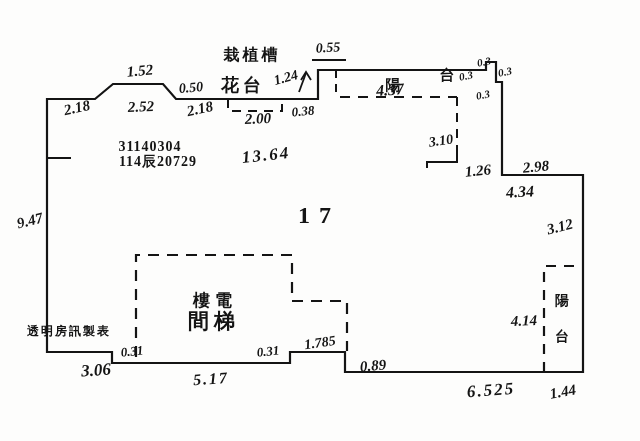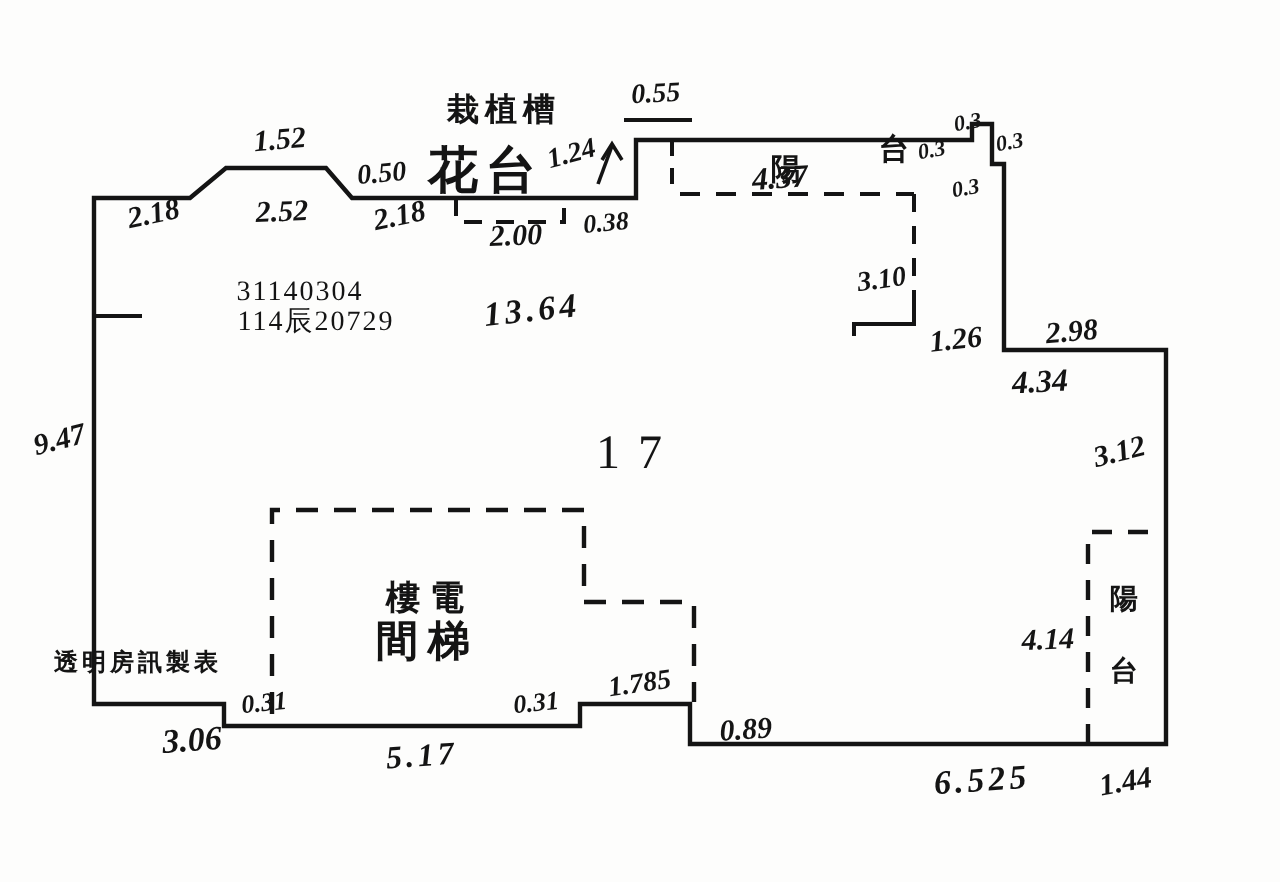--- a/index.html
+++ b/index.html
@@ -7,21 +7,21 @@
     position:relative;width:640px;height:441px;background:#fdfdfc;
     overflow:hidden;font-family:"Liberation Serif",serif;
   }
   #linework{position:absolute;left:0;top:0;}
   .lbl{
     position:absolute;white-space:nowrap;color:#141414;
     transform:translate(-50%,-50%);line-height:1;
   }
   .hw{font-family:"Liberation Serif",serif;font-style:italic;font-weight:bold;}
   .cjk{font-family:"DejaVu Sans",sans-serif;font-weight:bold;font-style:normal;}
-  .printed{font-family:"Liberation Serif",serif;font-weight:normal;font-style:normal;}
+  .printed{font-family:"Liberation Serif",serif;font-weight:bold;font-style:normal;}
 </style>
 </head>
 <body>
 
 <div id="canvas">
 
   <svg id="linework" width="640" height="441" viewBox="0 0 640 441">
 
     <path d="M47,99 L95,99 L113,84 L163,84 L176,99 L318,99 L318,70 L486,70
              L486,62 L496,62 L496,82 L502,82 L502,175 L583,175 L583,372
@@ -50,42 +50,42 @@
 
     <path d="M544,372 L544,266 L583,266" fill="none" stroke="#141414" stroke-width="2.2" stroke-dasharray="10 8"></path>
   </svg>
 
   <div id="labels-layer">
       <span class="lbl hw" style="left: 140px; top: 71px; font-size: 15px; transform: translate(-50%, -50%) rotate(-5deg);">1.52</span>
       <span class="lbl hw" style="left: 141px; top: 107px; font-size: 15px; transform: translate(-50%, -50%) rotate(-2deg);">2.52</span>
       <span class="lbl hw" style="left: 77px; top: 108px; font-size: 15px; transform: translate(-50%, -50%) rotate(-12deg);">2.18</span>
       <span class="lbl hw" style="left: 191px; top: 88px; font-size: 14px; transform: translate(-50%, -50%) rotate(-5deg);">0.50</span>
       <span class="lbl hw" style="left: 200px; top: 109px; font-size: 15px; transform: translate(-50%, -50%) rotate(-12deg);">2.18</span>
-      <span class="lbl cjk" style="left: 243px; top: 85px; font-size: 25px; letter-spacing: 4px; transform: translate(-50%, -50%) rotate(0deg);">花台</span>
+      <span class="lbl cjk" style="left: 243px; top: 85px; font-size: 18px; letter-spacing: 4px; transform: translate(-50%, -50%) rotate(0deg);">花台</span>
       <span class="lbl hw" style="left: 286px; top: 78px; font-size: 14px; transform: translate(-50%, -50%) rotate(-15deg);">1.24</span>
       <span class="lbl cjk" style="left: 252px; top: 55px; font-size: 16px; letter-spacing: 3px; transform: translate(-50%, -50%) rotate(0deg);">栽植槽</span>
       <span class="lbl hw" style="left: 328px; top: 48px; font-size: 14px; transform: translate(-50%, -50%) rotate(-3deg);">0.55</span>
       <span class="lbl hw" style="left: 258px; top: 119px; font-size: 15px; transform: translate(-50%, -50%) rotate(-2deg);">2.00</span>
       <span class="lbl hw" style="left: 303px; top: 111px; font-size: 13px; transform: translate(-50%, -50%) rotate(-5deg);">0.38</span>
       <span class="lbl cjk" style="left: 393px; top: 85px; font-size: 15px; transform: translate(-50%, -50%) rotate(0deg);">陽</span>
       <span class="lbl cjk" style="left: 447px; top: 75px; font-size: 15px; transform: translate(-50%, -50%) rotate(0deg);">台</span>
       <span class="lbl hw" style="left: 390px; top: 90px; font-size: 16px; transform: translate(-50%, -50%) rotate(-4deg);">4.37</span>
       <span class="lbl hw" style="left: 466px; top: 76px; font-size: 11px; transform: translate(-50%, -50%) rotate(-10deg);">0.3</span>
       <span class="lbl hw" style="left: 484px; top: 62px; font-size: 11px; transform: translate(-50%, -50%) rotate(-10deg);">0.3</span>
       <span class="lbl hw" style="left: 505px; top: 72px; font-size: 11px; transform: translate(-50%, -50%) rotate(-10deg);">0.3</span>
       <span class="lbl hw" style="left: 483px; top: 95px; font-size: 11px; transform: translate(-50%, -50%) rotate(-10deg);">0.3</span>
       <span class="lbl hw" style="left: 441px; top: 141px; font-size: 14px; transform: translate(-50%, -50%) rotate(-8deg);">3.10</span>
       <span class="lbl hw" style="left: 478px; top: 171px; font-size: 15px; transform: translate(-50%, -50%) rotate(-6deg);">1.26</span>
       <span class="lbl hw" style="left: 536px; top: 167px; font-size: 15px; transform: translate(-50%, -50%) rotate(-5deg);">2.98</span>
       <span class="lbl hw" style="left: 520px; top: 192px; font-size: 16px; transform: translate(-50%, -50%) rotate(-3deg);">4.34</span>
       <span class="lbl hw" style="left: 560px; top: 227px; font-size: 15px; transform: translate(-50%, -50%) rotate(-14deg);">3.12</span>
       <span class="lbl printed" style="left: 150px; top: 147px; font-size: 14px; letter-spacing: 1px; transform: translate(-50%, -50%) rotate(0deg);">31140304</span>
       <span class="lbl printed" style="left: 158px; top: 162px; font-size: 14px; letter-spacing: 1px; transform: translate(-50%, -50%) rotate(0deg);">114辰20729</span>
       <span class="lbl hw" style="left: 266px; top: 155px; font-size: 17px; letter-spacing: 2px; transform: translate(-50%, -50%) rotate(-6deg);">13.64</span>
-      <span class="lbl printed" style="left: 319px; top: 227px; font-size: 24px; letter-spacing: 9px; transform: translate(-50%, -50%) rotate(0deg);">17</span>
+      <span class="lbl printed" style="left: 319px; top: 215px; font-size: 24px; letter-spacing: 9px; transform: translate(-50%, -50%) rotate(0deg);">17</span>
       <span class="lbl hw" style="left: 30px; top: 221px; font-size: 15px; transform: translate(-50%, -50%) rotate(-14deg);">9.47</span>
       <span class="lbl cjk" style="left: 69px; top: 331px; font-size: 12px; letter-spacing: 2px; transform: translate(-50%, -50%) rotate(0deg);">透明房訊製表</span>
       <span class="lbl hw" style="left: 96px; top: 370px; font-size: 17px; transform: translate(-50%, -50%) rotate(-4deg);">3.06</span>
       <span class="lbl hw" style="left: 132px; top: 351px; font-size: 13px; transform: translate(-50%, -50%) rotate(-6deg);">0.31</span>
       <span class="lbl cjk" style="left: 215px; top: 300px; font-size: 17px; letter-spacing: 5px; transform: translate(-50%, -50%) rotate(0deg);">樓電</span>
       <span class="lbl cjk" style="left: 214px; top: 321px; font-size: 21px; letter-spacing: 5px; transform: translate(-50%, -50%) rotate(0deg);">間梯</span>
       <span class="lbl hw" style="left: 268px; top: 351px; font-size: 13px; transform: translate(-50%, -50%) rotate(-6deg);">0.31</span>
       <span class="lbl hw" style="left: 211px; top: 379px; font-size: 16px; letter-spacing: 2px; transform: translate(-50%, -50%) rotate(-4deg);">5.17</span>
       <span class="lbl hw" style="left: 320px; top: 343px; font-size: 14px; transform: translate(-50%, -50%) rotate(-8deg);">1.785</span>
       <span class="lbl hw" style="left: 373px; top: 366px; font-size: 15px; transform: translate(-50%, -50%) rotate(-4deg);">0.89</span>

